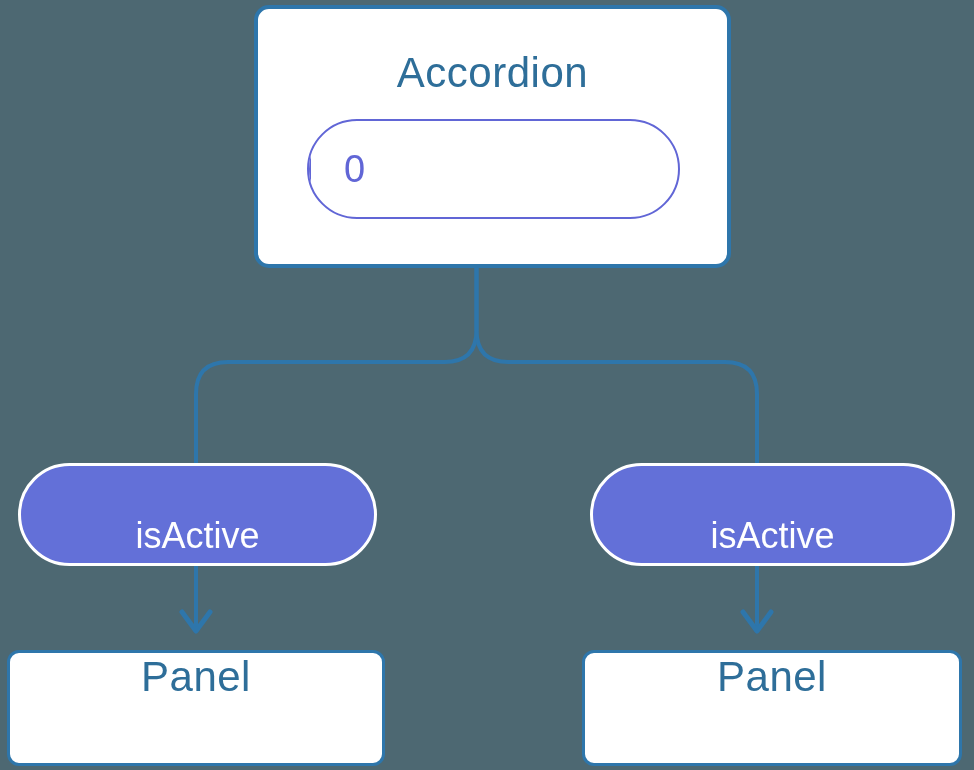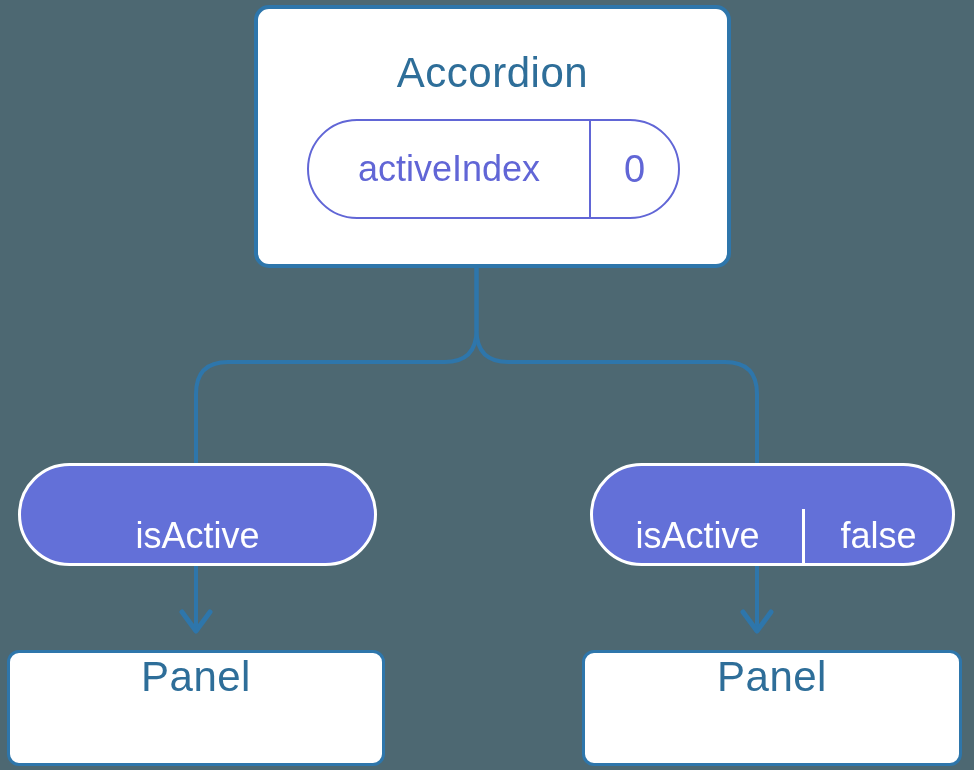--- a/index.html
+++ b/index.html
@@ -117,32 +117,30 @@
   <svg class="connectors" viewBox="0 0 974 770" aria-hidden="true">
     <path class="conn" d="M 476.5 264 L 476.5 330 Q 476.5 362 444.5 362 L 228 362 Q 196 362 196 394 L 196 629"></path>
     <path class="conn" d="M 476.5 264 L 476.5 330 Q 476.5 362 508.5 362 L 725 362 Q 757 362 757 394 L 757 629"></path>
     <polyline class="arrow" points="182,612 196,631 210,612"></polyline>
     <polyline class="arrow" points="743,612 757,631 771,612"></polyline>
   </svg>
 
   <div class="node root">
     <div class="node-title">Accordion</div>
     <div class="pill outline">
-      <span class="cell name">activeIndex</span>
       <span class="cell value">0</span>
     </div>
   </div>
 
   <div class="pill filled left-pill">
     <span class="cell name">isActive</span>
   </div>
 
   <div class="pill filled right-pill">
     <span class="cell name">isActive</span>
-    <span class="cell value">false</span>
   </div>
 
   <div class="node panel left-panel">
     <span class="panel-label">Panel</span>
   </div>
 
   <div class="node panel right-panel">
     <span class="panel-label">Panel</span>
   </div>
 

